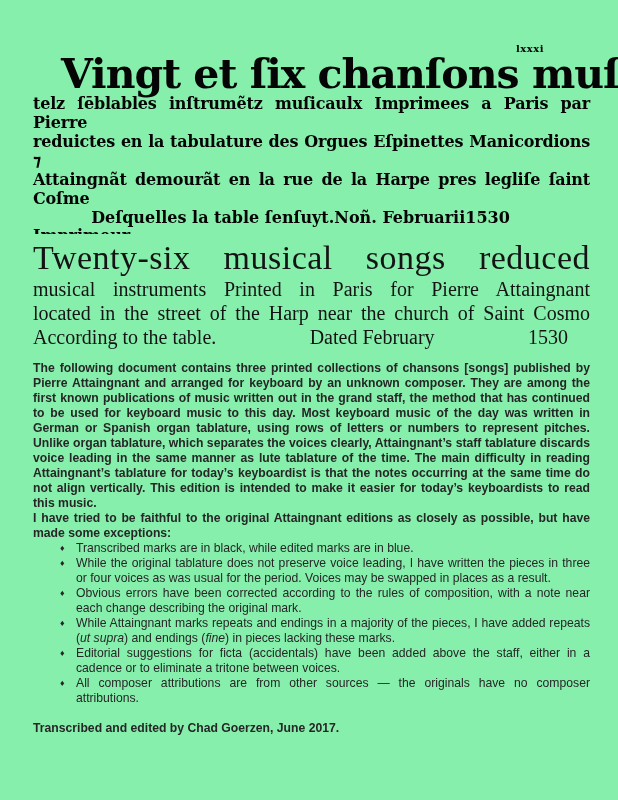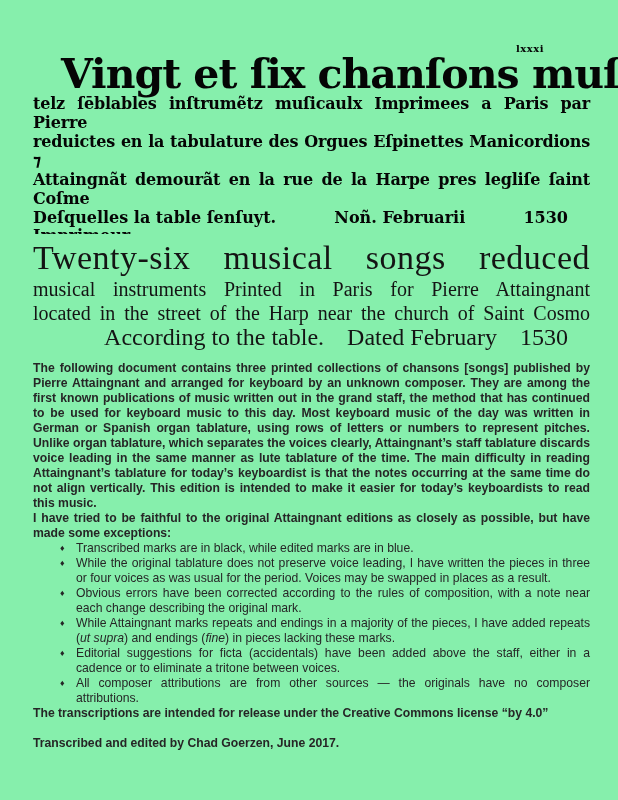--- a/index.html
+++ b/index.html
@@ -40,21 +40,21 @@
   }
   .fac-line {
     font-size: 16px;
     line-height: 19px;
     letter-spacing: -0.2px;
     text-align: justify;
     text-align-last: justify;
   }
   .fac-last {
     display: flex;
-    justify-content: space-between;
+    justify-content: center;
     padding-right: 22px;
     font-size: 16px;
     line-height: 19px;
   }
   .fac-cropped {
     height: 7px;
     overflow: hidden;
     font-size: 16px;
     line-height: 18px;
   }
@@ -73,25 +73,24 @@
     letter-spacing: 0.5px;
   }
   .title-line {
     font-size: 20px;
     line-height: 24px;
     text-align: justify;
     text-align-last: justify;
   }
   .title-last {
     display: flex;
-    justify-content: flex-end;
+    justify-content: space-between;
     padding-right: 22px;
-    font-size: 24px;
+    font-size: 20px;
     line-height: 24px;
-    gap: 23px;
   }
 
   
   .doc-body {
     margin: 12px 28px 0 33px;
     color: #262626;
     font-family: "Liberation Sans", "DejaVu Sans", sans-serif;
     font-size: 12.2px;
     line-height: 15px;
     text-align: justify;
@@ -173,17 +172,16 @@
         </li>
         <li>
           <span class="bullet-glyph">♦</span>
           <span class="bullet-text"><span>Editorial suggestions for ficta (accidentals) have been added above the staff, either in a cadence or to eliminate a tritone between voices.</span></span>
         </li>
         <li>
           <span class="bullet-glyph">♦</span>
           <span class="bullet-text"><span>All composer attributions are from other sources — the originals have no composer attributions.</span></span>
         </li>
       </ul>
-    <p class="license">The transcriptions are intended for release under the Creative Commons license “by 4.0”</p>
     <p class="credit">Transcribed and edited by Chad Goerzen, June 2017.</p>
   </main>
 
 </div>
 
 </body></html>

